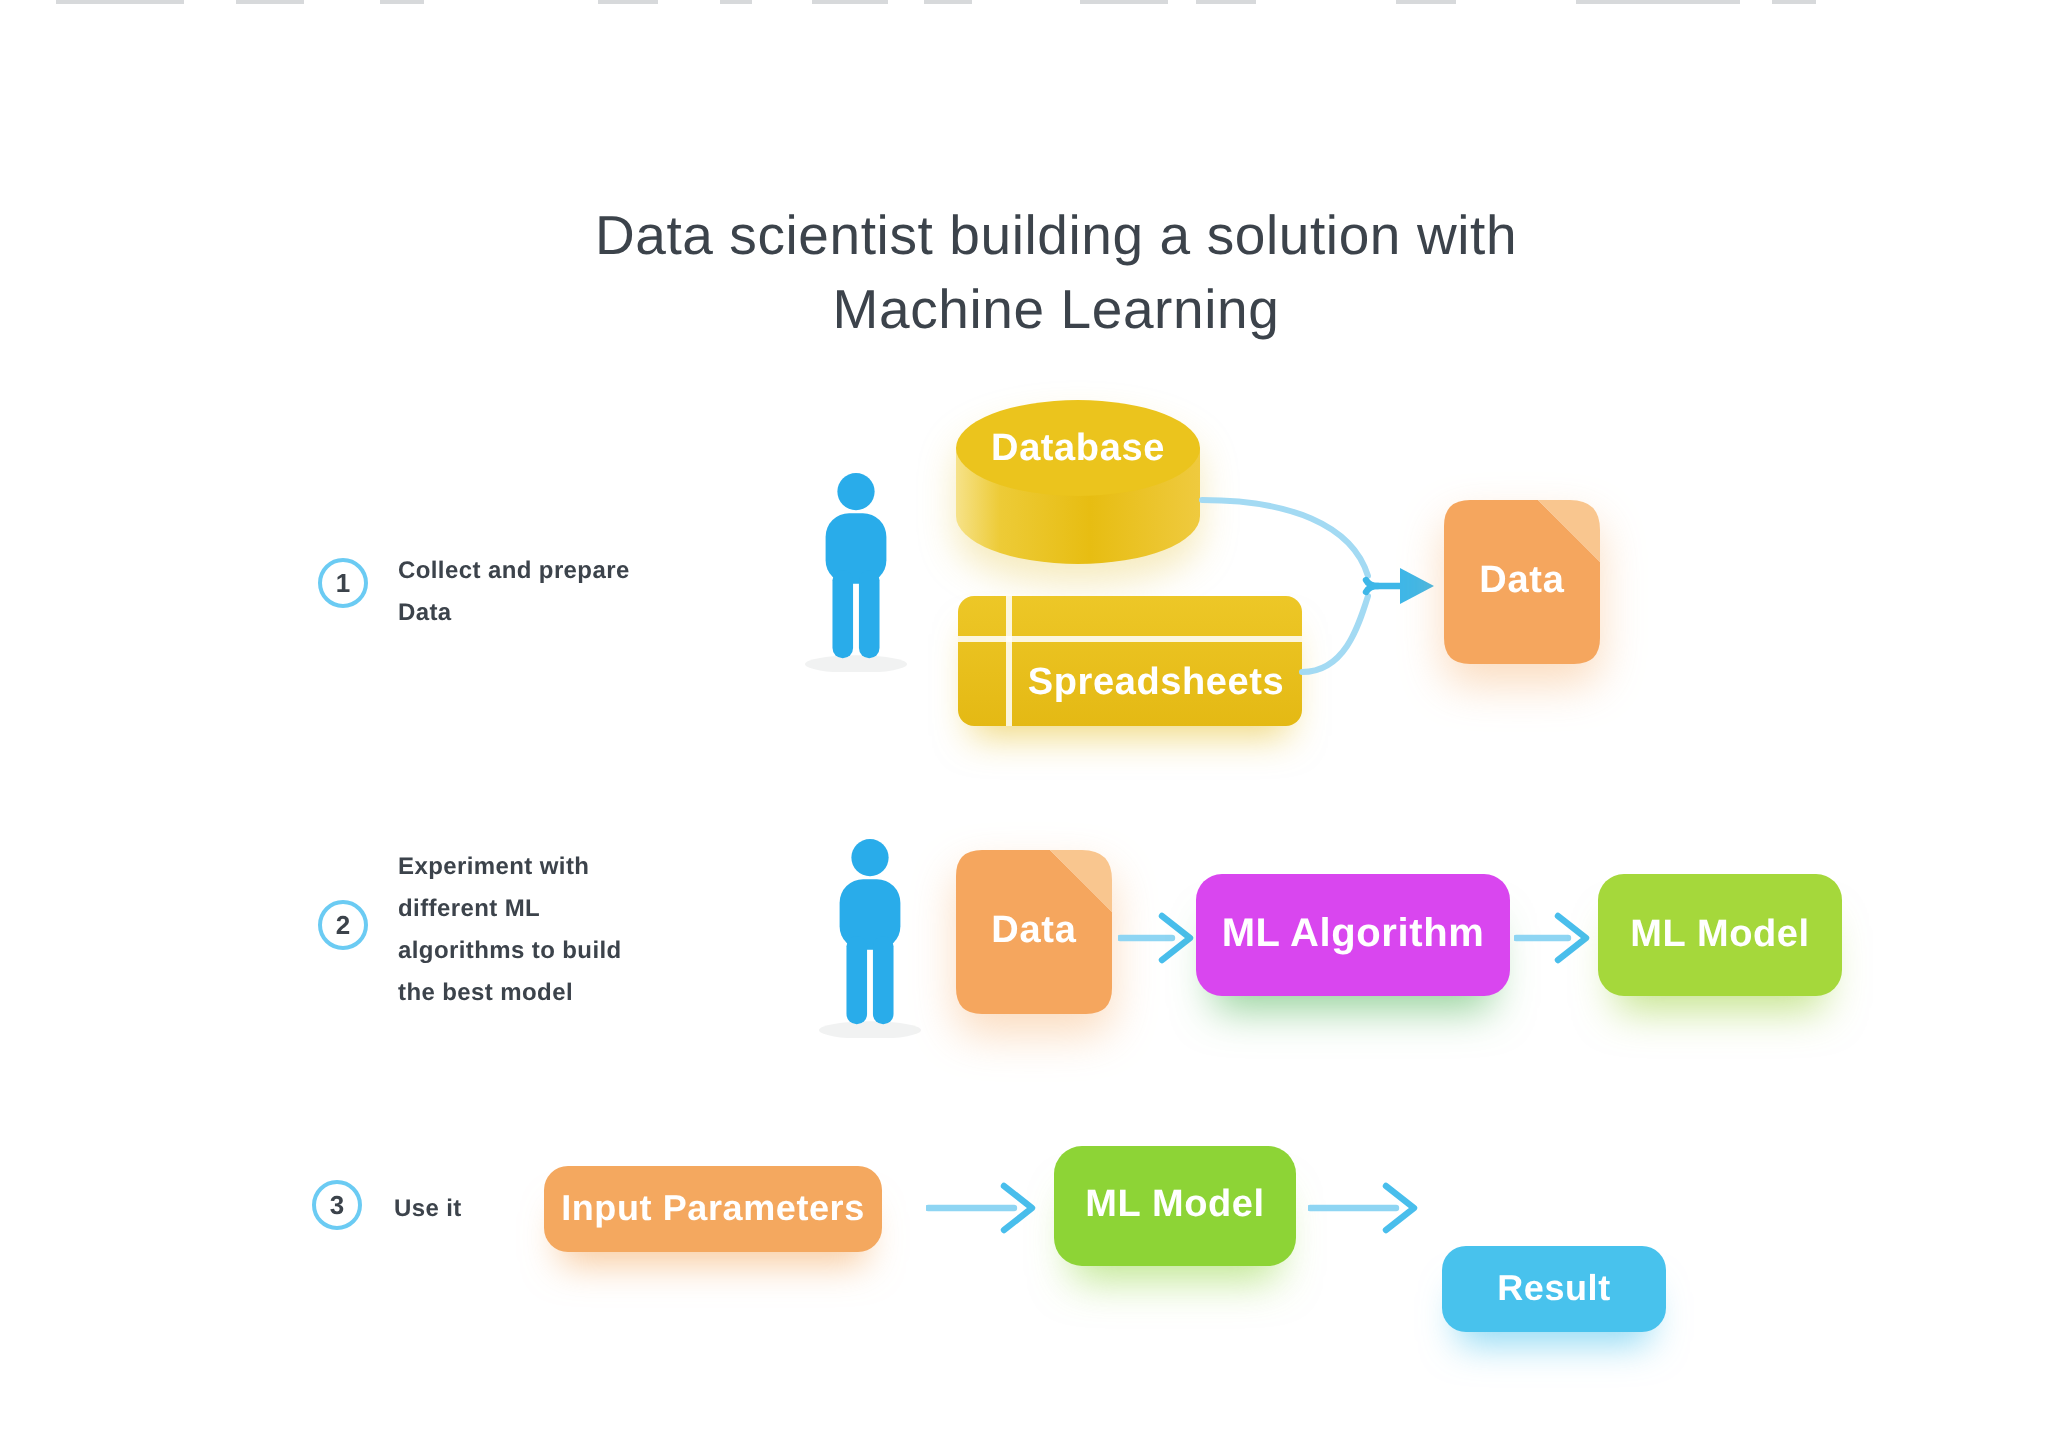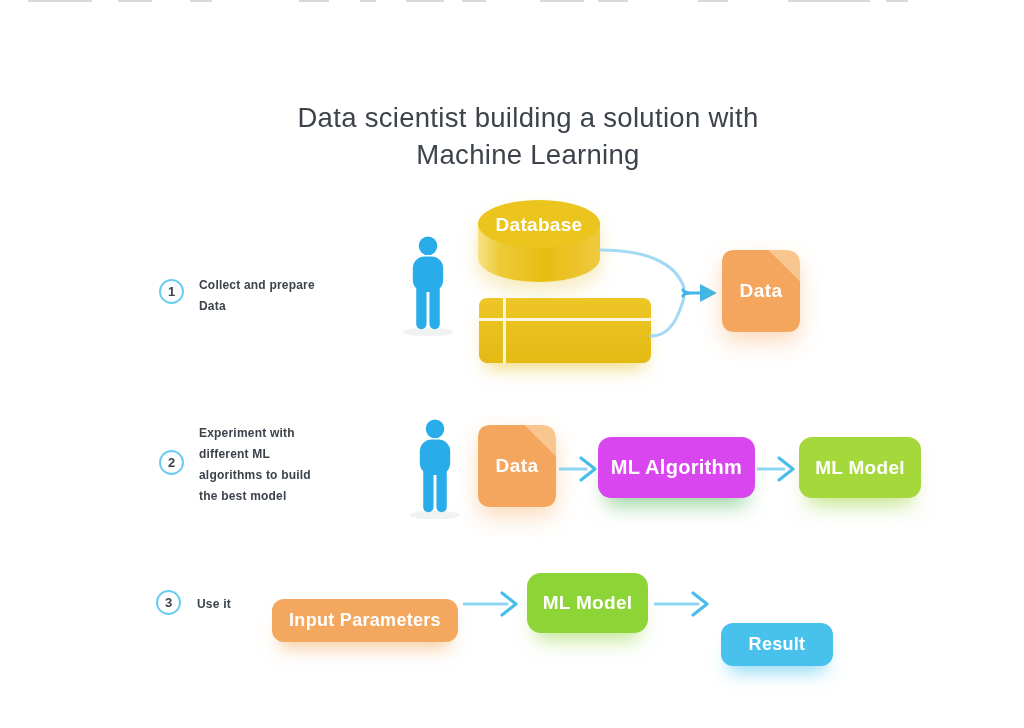--- a/index.html
+++ b/index.html
@@ -61,22 +61,22 @@
   .arrow-s3a{left:463px;top:589px;} .arrow-s3b{left:654px;top:589px;}
 
   .box{
     position:absolute;display:flex;align-items:center;justify-content:center;
     color:#fff;font-weight:bold;letter-spacing:.3px;border-radius:12px;
   }
   .box-algorithm{left:598px;top:437px;width:157px;height:61px;background:#d946ef;
     font-size:20px;box-shadow:0 16px 20px -9px rgba(65,175,75,.55);border-radius:13px;}
   .box-model2{left:799px;top:437px;width:122px;height:61px;background:#A5D83B;
     font-size:19px;box-shadow:0 16px 20px -9px rgba(150,205,45,.55);border-radius:13px;}
-  .box-input{left:272px;top:583px;width:186px;height:43px;background:#F4A85F;
-    font-size:18px;box-shadow:0 14px 18px -8px rgba(244,168,95,.6);margin-top:16px;}
+  .box-input{left:272px;top:583px;width:169px;height:43px;background:#F4A85F;
+    font-size:18px;box-shadow:0 14px 18px -8px rgba(244,168,95,.6);}
   .box-model3{left:527px;top:573px;width:121px;height:60px;background:#8DD436;
     font-size:19px;box-shadow:0 16px 20px -9px rgba(141,212,54,.55);border-radius:14px;}
   .box-result{left:721px;top:583px;width:112px;height:43px;background:#48C2ED;
     font-size:18px;box-shadow:0 14px 18px -8px rgba(72,194,237,.6);margin-top:40px;}
 </style>
 </head>
 <body>
 
 <div class="canvas">
 
@@ -130,20 +130,21 @@
       </defs>
       <path d="M1,24 L1,58 A61,24 0 0 0 123,58 L123,24 Z" fill="url(#cylg)"></path>
       <ellipse cx="62" cy="24" rx="61" ry="24" fill="#EBC41D"></ellipse>
     </svg>
     <div class="cyl-label">Database</div>
   </div>
 
   <div class="spreadsheet">
     <div class="vline"></div>
     <div class="hline"></div>
+    <div class="sheet-label">Spreadsheets</div>
   </div>
 
   <svg class="merge-arrows" width="132" height="108" viewBox="0 0 132 108">
     <path d="M7,12 C50,12 82,24 90,50" stroke="#A3DAF3" stroke-width="3" fill="none" stroke-linecap="round"></path>
     <path d="M57,98 C78,98 85,76 90,60" stroke="#A3DAF3" stroke-width="3" fill="none" stroke-linecap="round"></path>
     <path d="M89,52 C90,54 92,55 95,55 L107,55" stroke="#3EB7E8" stroke-width="3.2" fill="none" stroke-linecap="round"></path>
     <path d="M89,58 C90,56 92,55 95,55" stroke="#3EB7E8" stroke-width="3.2" fill="none" stroke-linecap="round"></path>
     <polygon points="106,46 123,55 106,64" fill="#3EB7E8"></polygon>
   </svg>
 

